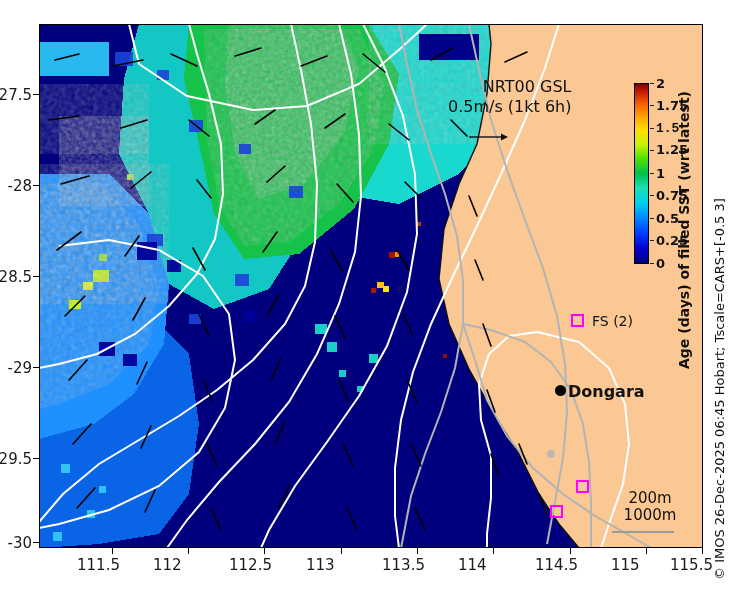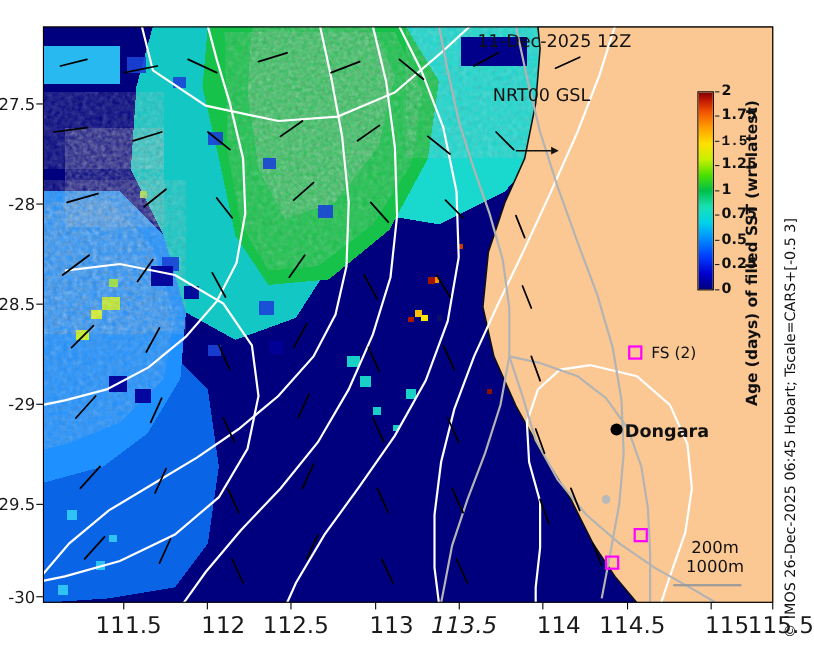--- a/index.html
+++ b/index.html
@@ -12,22 +12,22 @@
         overflow:hidden;background:#FBC894;}
   #plot-border{position:absolute;left:39px;top:24px;width:664px;height:524px;
         border:1px solid #000;box-sizing:border-box;pointer-events:none;}
 
   .layer{position:absolute;left:0;top:0;width:664px;height:524px;}
 
   
   .tick{position:absolute;background:#000;}
   .xtick{width:1px;height:6px;top:548px;}
   .ytick{height:1px;width:6px;left:33px;}
-  .xlab{position:absolute;top:556px;font-size:21px;color:#1a1a1a;
-        text-align:right;width:70px;}
+  .xlab{position:absolute;top:556px;font-size:15px;color:#1a1a1a;
+        text-align:left;width:70px;}
   .ylab{position:absolute;left:-8px;font-size:15px;color:#1a1a1a;
         text-align:right;width:40px;}
 
   
   #cbar{position:absolute;left:634px;top:83px;width:15px;height:181px;
         border:1px solid #000;box-sizing:border-box;}
   .cbtick{position:absolute;left:650px;width:4px;height:1px;background:#222;}
   .cblab{position:absolute;left:656px;font-size:13px;font-weight:bold;
          color:#111;line-height:1;transform:translateY(-50%);}
   #cbtitle{position:absolute;left:676px;top:80px;width:300px;
@@ -247,24 +247,24 @@
       </g>
       <circle cx="512" cy="430" r="4" fill="#b9b9b9" stroke="none"></circle>
     </svg>
 
     <div class="site-sq" style="left:537px;top:456px;"></div>
     <div class="site-sq" style="left:511px;top:481px;"></div>
   </div>
 
   <div id="plot-border"></div>
 
-  <div class="anno" id="date-stamp">11-Dec-2025 12Z</div>
 
   <div class="anno" id="src-block">
     <div>NRT00 GSL</div>
+    <div>0.5m/s (1kt 6h)</div>
   </div>
 
   <svg id="arrow-ref" viewBox="0 0 40 12">
     <line x1="1" y1="6" x2="33" y2="6" stroke="#111" stroke-width="1.4"></line>
     <polygon points="33,2.5 40,6 33,9.5" fill="#111"></polygon>
   </svg>
 
   <div id="fs-square"></div>
   <div id="fs-label">FS (2)</div>
 
@@ -328,21 +328,21 @@
   <div class="tick xtick" style="left:417px;"></div>
   <div class="tick xtick" style="left:493px;"></div>
   <div class="tick xtick" style="left:570px;"></div>
   <div class="tick xtick" style="left:646px;"></div>
   <div class="tick xtick" style="left:702px;"></div>
 
   <div class="xlab" style="left:77px;">111.5</div>
   <div class="xlab" style="left:153px;">112</div>
   <div class="xlab" style="left:229px;">112.5</div>
   <div class="xlab" style="left:306px;">113</div>
-  <div class="xlab" style="left:382px;font-style:italic;">113.5</div>
+  <div class="xlab" style="left:382px;">113.5</div>
   <div class="xlab" style="left:458px;">114</div>
   <div class="xlab" style="left:535px;">114.5</div>
   <div class="xlab" style="left:611px;">115</div>
   <div class="xlab" style="left:670px;">115.5</div>
 
   <div class="tick ytick" style="top:94px;"></div>
   <div class="tick ytick" style="top:185px;"></div>
   <div class="tick ytick" style="top:276px;"></div>
   <div class="tick ytick" style="top:367px;"></div>
   <div class="tick ytick" style="top:458px;"></div>

